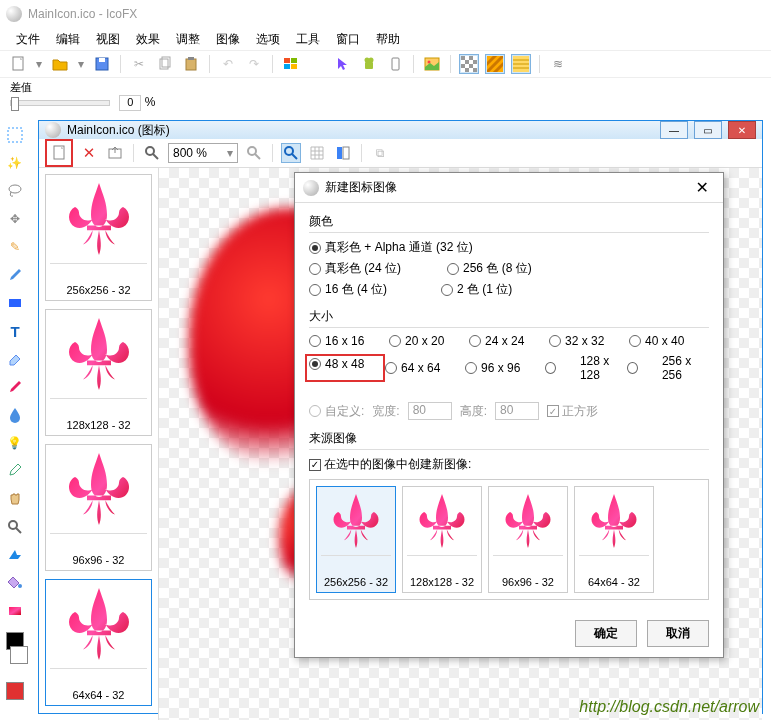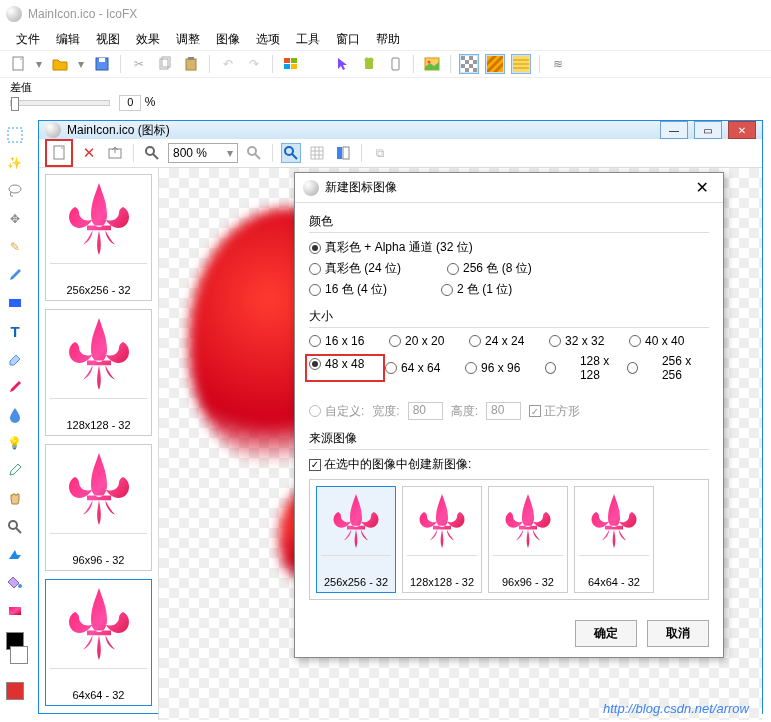--- a/index.html
+++ b/index.html
@@ -80,34 +80,34 @@
 .radio-item { display: flex; align-items: center; gap: 4px; width: 138px; }
 .radio { width: 12px; height: 12px; border: 1px solid #666; border-radius: 50%; display: inline-flex; align-items: center; justify-content: center; }
 .radio.checked::after { content:""; width: 6px; height: 6px; background: #333; border-radius: 50%; }
 
 .size-grid { display: flex; flex-wrap: wrap; gap: 6px 0; margin-bottom: 20px; }
 .size-item { display: flex; align-items: center; gap: 4px; width: 80px; }
 .size-item.wide { width: 82px; gap: 24px; }
 .red-ring { border: 2px solid #e03131; padding: 1px 2px; margin-left: -4px; }
 
 .custom-row { display: flex; align-items: center; gap: 8px; margin-top: 20px; color: #999; }
-.num-in { width: 35px; height: 18px; border: 1px solid #ccc; text-align: left; padding: 0 4px; color: #999; }
+.num-in { width: 44px; height: 18px; border: 1px solid #ccc; text-align: left; padding: 0 4px; color: #999; }
 .chk { width: 12px; height: 12px; border: 1px solid #999; display: inline-flex; align-items: center; justify-content: center; font-size: 10px; margin-right: 3px; }
 
 .src-section { margin-top: 10px; }
 .src-thumbs { display: flex; gap: 6px; border: 1px solid #ccc; padding: 6px; margin-top: 6px; }
 .src-thumb { border: 1px solid #ccc; padding: 4px; text-align: center; }
 .src-thumb.selected { border: 1px solid #1e88e5; background: #eaf3fb; }
 .src-thumb .thumb-img { width: 70px; height: 60px; }
 .src-thumb .thumb-label { font-size: 11px; }
 
 .dlg-buttons { display: flex; justify-content: flex-end; gap: 10px; padding: 10px 14px; }
 .btn { border: 1px solid #aaa; padding: 4px 18px; background: #f5f5f5; font-weight: bold; }
 
-.watermark { position: absolute; right: 22px; bottom: 6px; color: #3b82f6; font-style: italic; font-size: 13px; z-index: 20; }
+.watermark { position: absolute; right: 12px; bottom: 6px; color: #4d7c0f; font-style: italic; font-size: 16px; z-index: 20; }
 </style>
 </head>
 <body>
 
 <svg width="0" height="0" style="position:absolute">
   <defs>
     <linearGradient id="fg" x1="0" y1="0" x2="1" y2="1">
       <stop offset="0%" stop-color="#ff1a66"></stop>
       <stop offset="50%" stop-color="#ff4da6"></stop>
       <stop offset="100%" stop-color="#d0001a"></stop>

